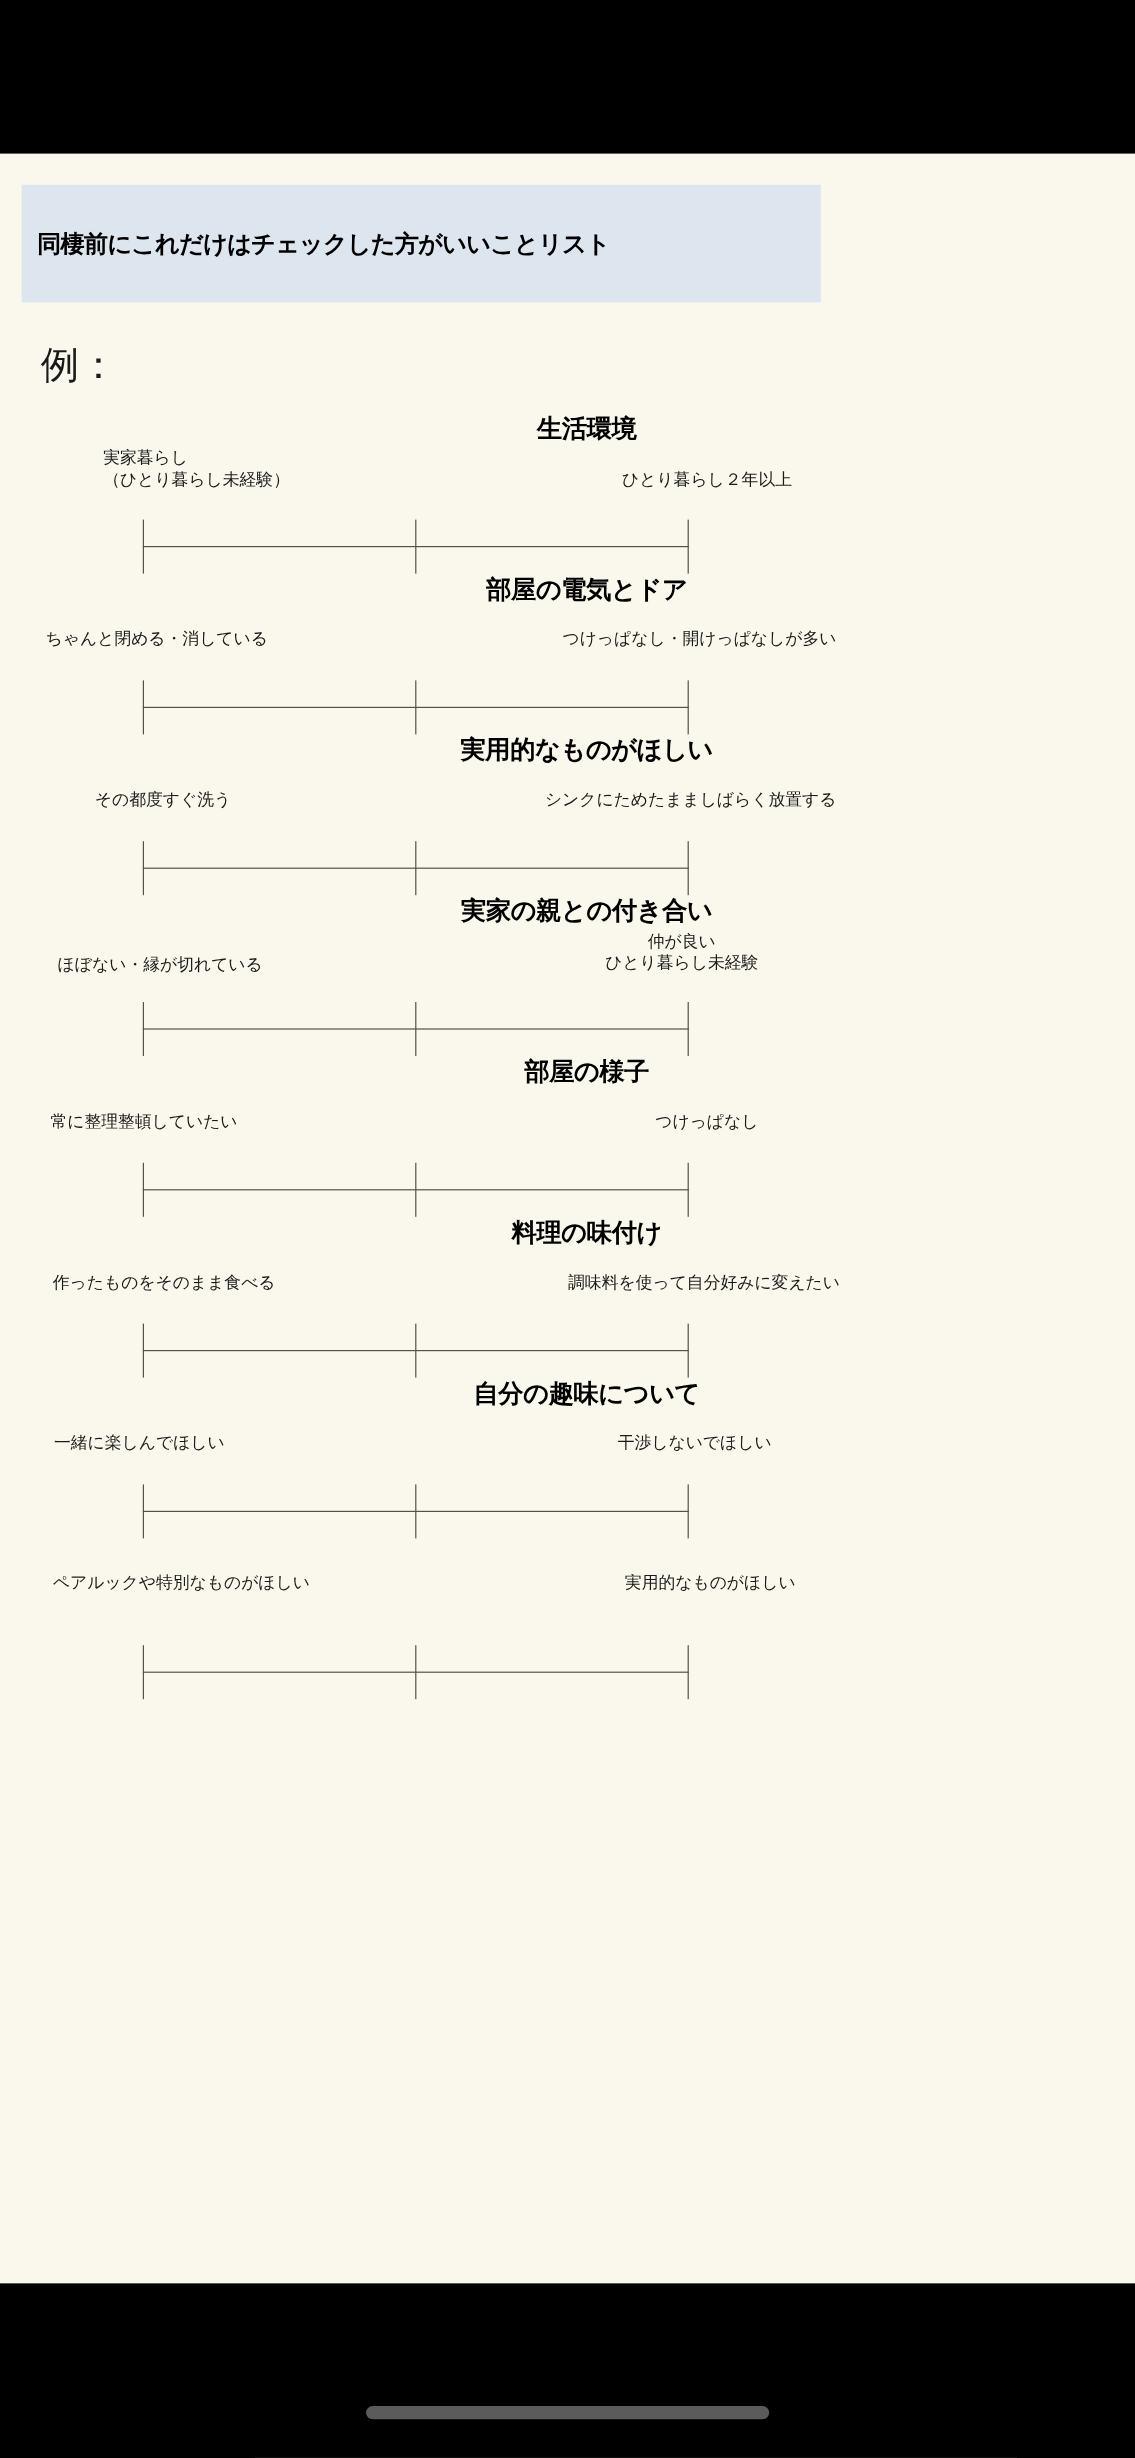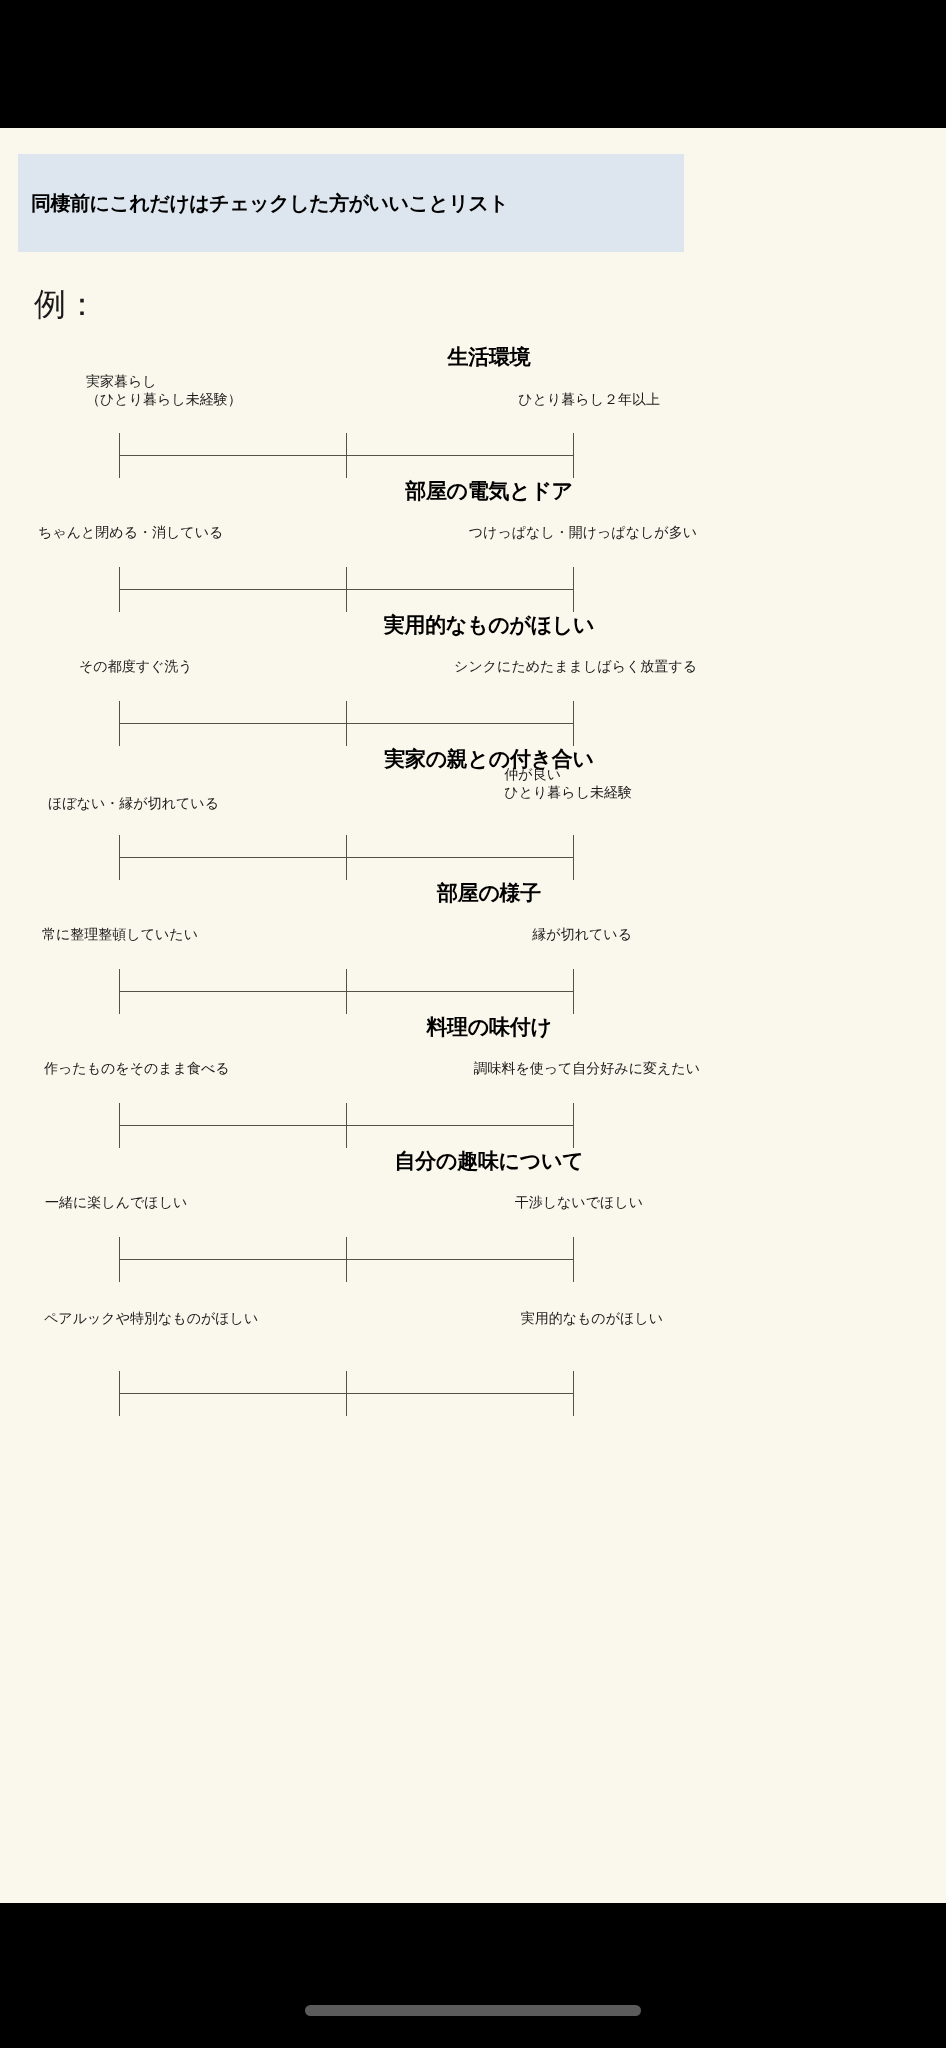--- a/index.html
+++ b/index.html
@@ -209,39 +209,39 @@
           <div class="tick t-mid"></div>
           <div class="tick t-right"></div>
         </div>
       </div>
 
       <div class="scale-block">
         <div class="scale-heading">実家の親との付き合い</div>
         <div class="endpoint left" style="left:32px; top:50px;">
           <div>ほぼない・縁が切れている</div>
         </div>
-        <div class="endpoint right" style="right:330px; top:21px; text-align:left;">
+        <div class="endpoint right" style="right:330px; top:31px; text-align:center;">
           <div>仲が良い</div>
           <div>ひとり暮らし未経験</div>
         </div>
         <div class="ruler">
           <div class="axis"></div>
           <div class="tick t-left"></div>
           <div class="tick t-mid"></div>
           <div class="tick t-right"></div>
         </div>
       </div>
 
       <div class="scale-block">
         <div class="scale-heading">部屋の様子</div>
         <div class="endpoint left" style="left:26px; top:47px;">
           <div>常に整理整頓していたい</div>
         </div>
         <div class="endpoint right" style="right:330px; top:47px;">
-          <div>縁が切れている</div>
+          <div>つけっぱなし</div>
         </div>
         <div class="ruler">
           <div class="axis"></div>
           <div class="tick t-left"></div>
           <div class="tick t-mid"></div>
           <div class="tick t-right"></div>
         </div>
       </div>
 
       <div class="scale-block">

